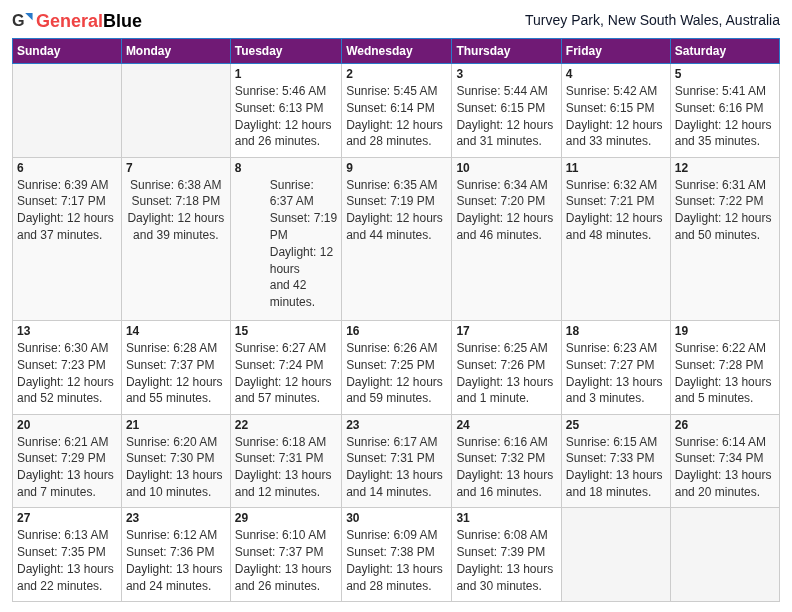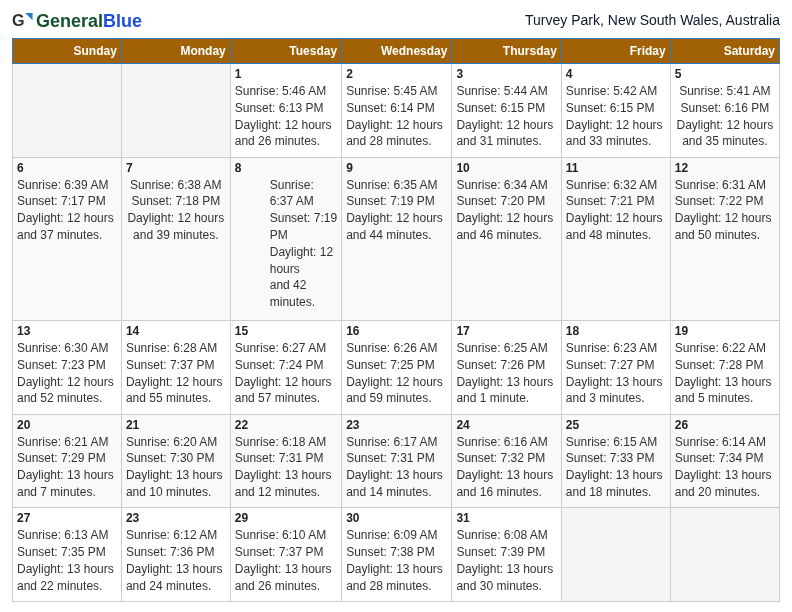--- a/index.html
+++ b/index.html
@@ -30,24 +30,24 @@
       align-items: flex-start;
     }
     .logo {
       display: flex;
       align-items: center;
       font-size: 18px;
       font-weight: bold;
       color: #1a1a1a;
     }
     .logo-general {
-      color: #14532d;
+      color: #ef4444;
     }
     .logo-blue {
-      color: #1d4ed8;
+      color: #000000;
     }
     .logo-icon {
       width: 22px;
       height: 22px;
       margin-right: 2px;
     }
     .title-area {
       text-align: right;
     }
     .month-title {
@@ -60,26 +60,26 @@
       font-size: 14px;
       color: #0f172a;
       margin-top: 2px;
     }
     .calendar {
       width: 100%;
       border-collapse: collapse;
       flex: 1;
     }
     .calendar th {
-      background: #a16207;
+      background: #701a75;
       color: #fff;
       font-weight: bold;
       font-size: 12px;
       padding: 5px 4px;
-      text-align: right;
+      text-align: left;
       border: 1px solid #2979c9;
     }
     .calendar td {
       border: 1px solid #ccc;
       vertical-align: top;
       padding: 3px 4px;
       width: 113px;
       background: #fff;
     }
     .calendar td.empty {
@@ -160,21 +160,21 @@
           </td>
           <td>
             <span class="day-number">4</span>
             <div class="day-info" style="white-space: pre-line;">Sunrise: 5:42 AM
 Sunset: 6:15 PM
 Daylight: 12 hours
 and 33 minutes.</div>
           </td>
           <td>
             <span class="day-number">5</span>
-            <div class="day-info" style="white-space: pre-line; text-align: center;">Sunrise: 5:41 AM
+            <div class="day-info" style="white-space: pre-line;">Sunrise: 5:41 AM
 Sunset: 6:16 PM
 Daylight: 12 hours
 and 35 minutes.</div>
           </td>
         </tr>
         <tr>
           <td>
             <span class="day-number">6</span>
             <div class="day-info" style="white-space: pre-line;">Sunrise: 6:39 AM
 Sunset: 7:17 PM

